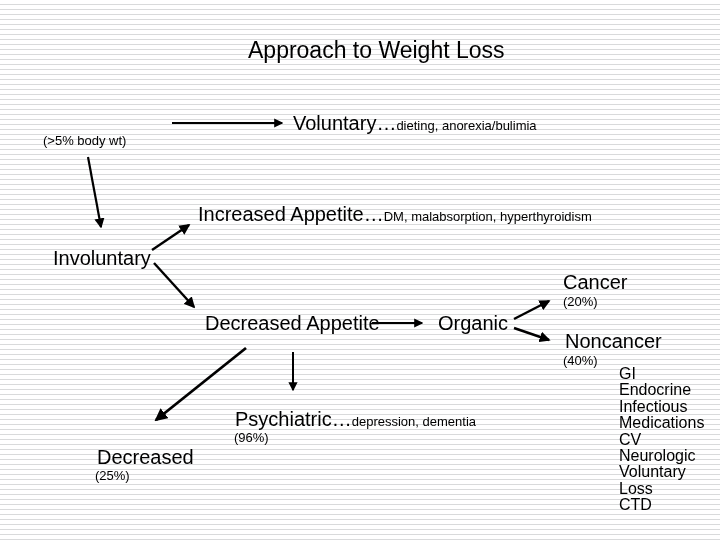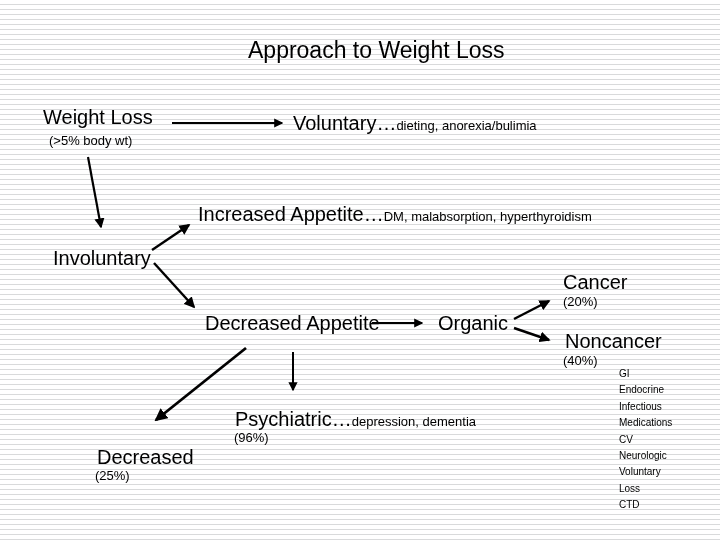--- a/index.html
+++ b/index.html
@@ -10,21 +10,21 @@
     color:#000;
     background:repeating-linear-gradient(to bottom,
       #ffffff 0px,#ffffff 4px,#d9dadb 4px,#d9dadb 5px);
   }
   .abs{position:absolute;line-height:1;white-space:nowrap;}
   .title{font-size:23px;}
   .big{font-size:20px;}
   .small{font-size:13px;}
   .pct{font-size:13px;}
   .inline-pair .big,.inline-pair .small{vertical-align:baseline;}
-  .cause-list div{font-size:10px;line-height:16.4px;}
+  .cause-list div{font-size:16px;line-height:16.4px;}
   svg.connectors{position:absolute;left:0;top:0;width:720px;height:540px;pointer-events:none;}
 </style>
 </head>
 <body>
 
 <div class="slide">
 
   <svg class="connectors" viewBox="0 0 720 540">
     <defs>
       <marker id="ah" viewBox="0 0 10 10" refX="8.5" refY="5" markerWidth="4.6" markerHeight="4.6" orient="auto" markerUnits="strokeWidth">
@@ -39,22 +39,21 @@
     <line x1="514" y1="319" x2="549" y2="301" stroke="#000" stroke-width="2.4" marker-end="url(#ah)"></line>
     <line x1="514" y1="328" x2="549" y2="340" stroke="#000" stroke-width="2.4" marker-end="url(#ah)"></line>
     <line x1="293" y1="352" x2="293" y2="390" stroke="#000" stroke-width="2" marker-end="url(#ah)"></line>
     <line x1="246" y1="348" x2="156" y2="420" stroke="#000" stroke-width="2.8" marker-end="url(#ah)"></line>
   </svg>
 
   <div class="abs title" style="left:248px;top:39px;">
     <span>Approach to Weight Loss</span>
   </div>
 
-  <div class="abs big" style="left:43px;top:107px;">Weight Loss</div>
-  <div class="abs small" style="left:49px;top:134px;">(&gt;5% body wt)</div>
+  <div class="abs small" style="left:43px;top:134px;">(&gt;5% body wt)</div>
 
   <div class="abs inline-pair" style="left:293px;top:113px;">
     <span class="big">Voluntary…</span><span class="small">dieting, anorexia/bulimia</span>
   </div>
 
   <div class="abs inline-pair" style="left:198px;top:204px;">
     <span class="big">Increased Appetite…</span><span class="small">DM, malabsorption, hyperthyroidism</span>
   </div>
 
   <div class="abs big" style="left:205px;top:313px;">Decreased Appetite</div>

